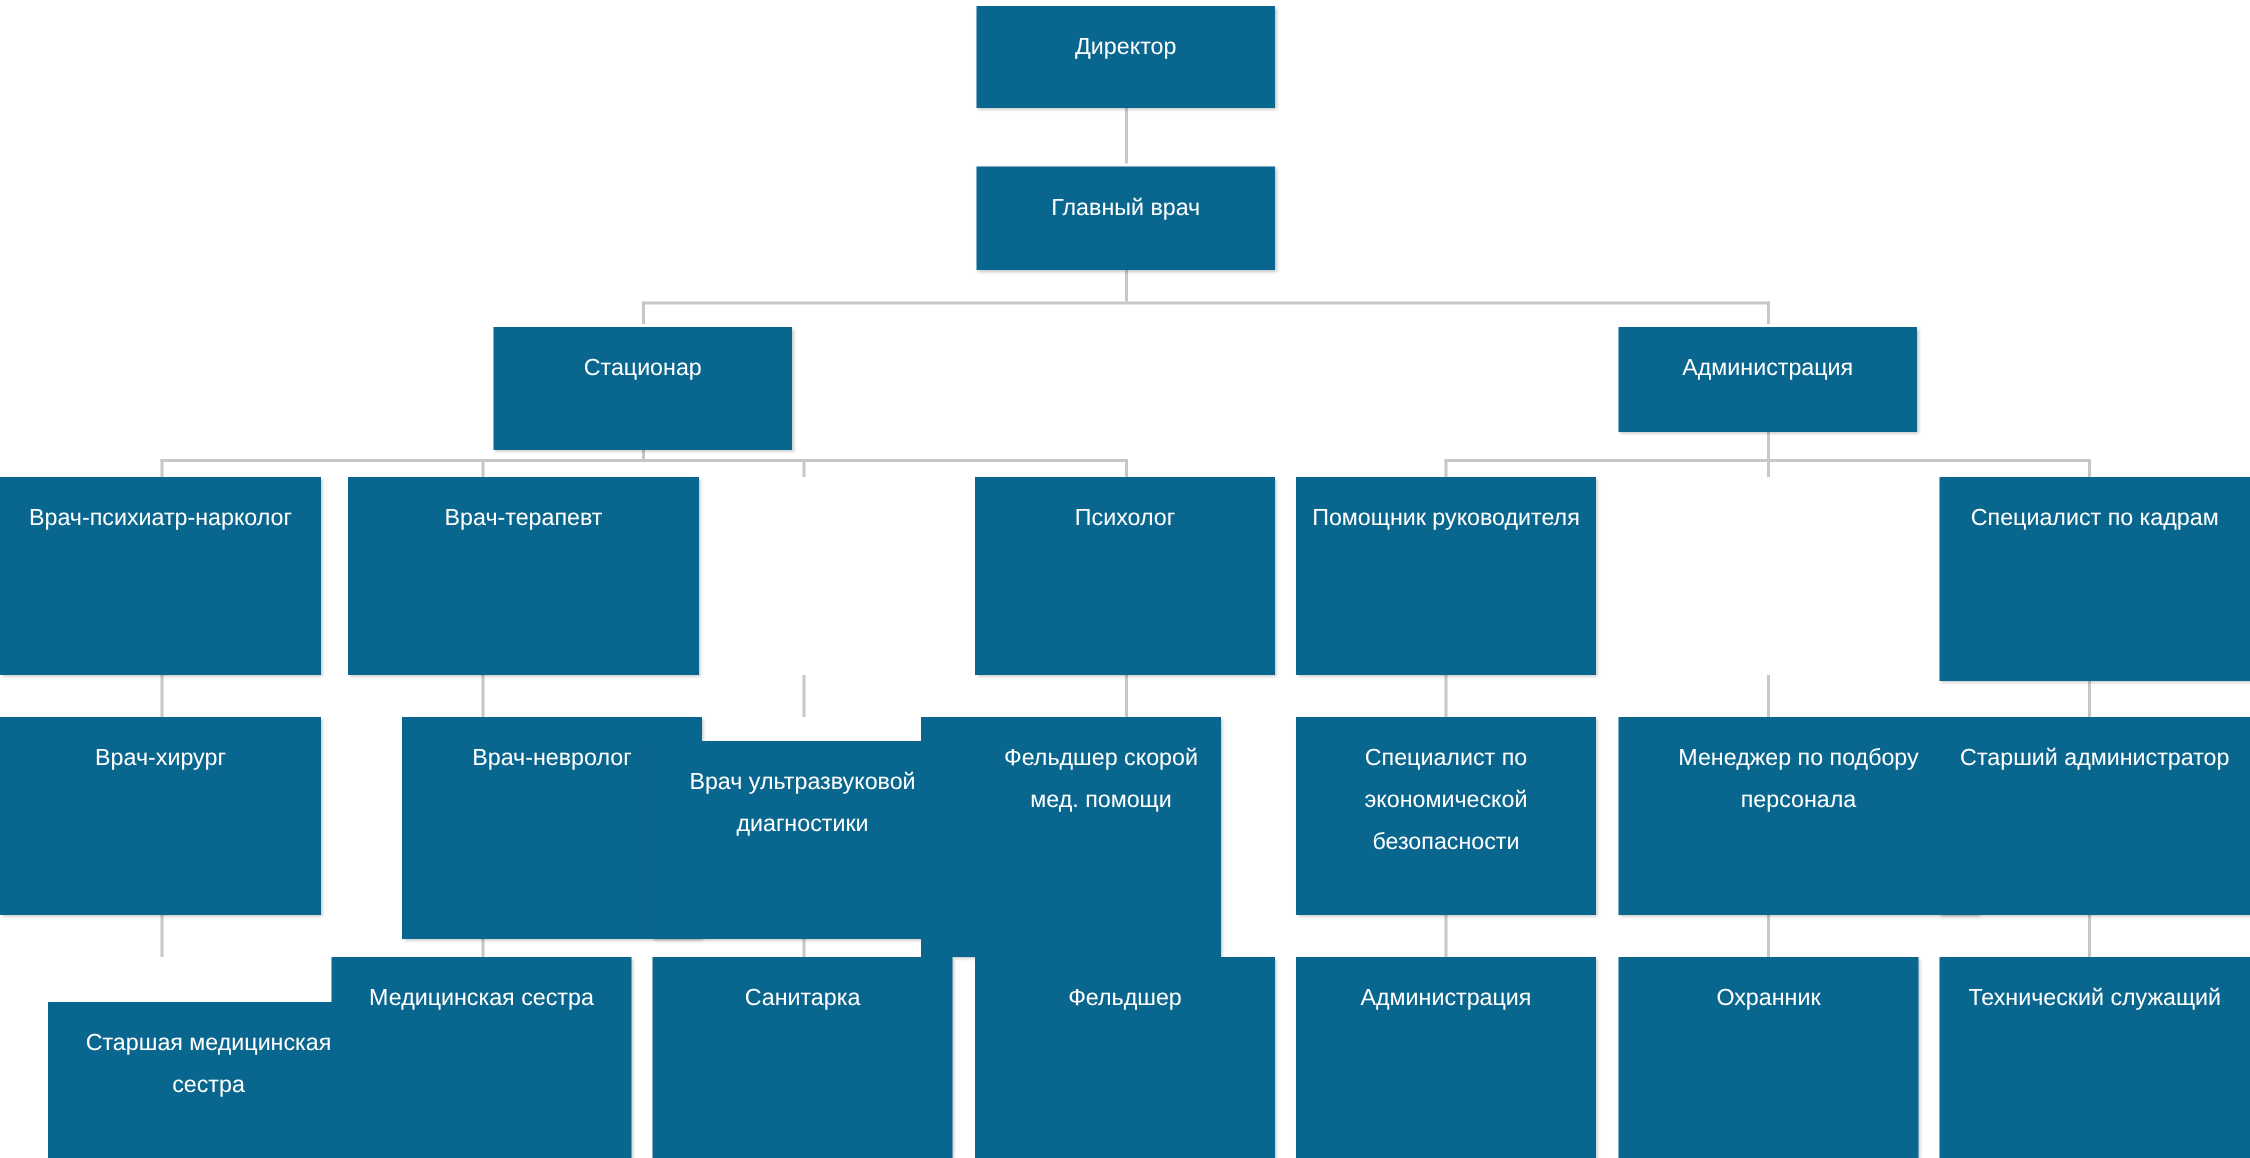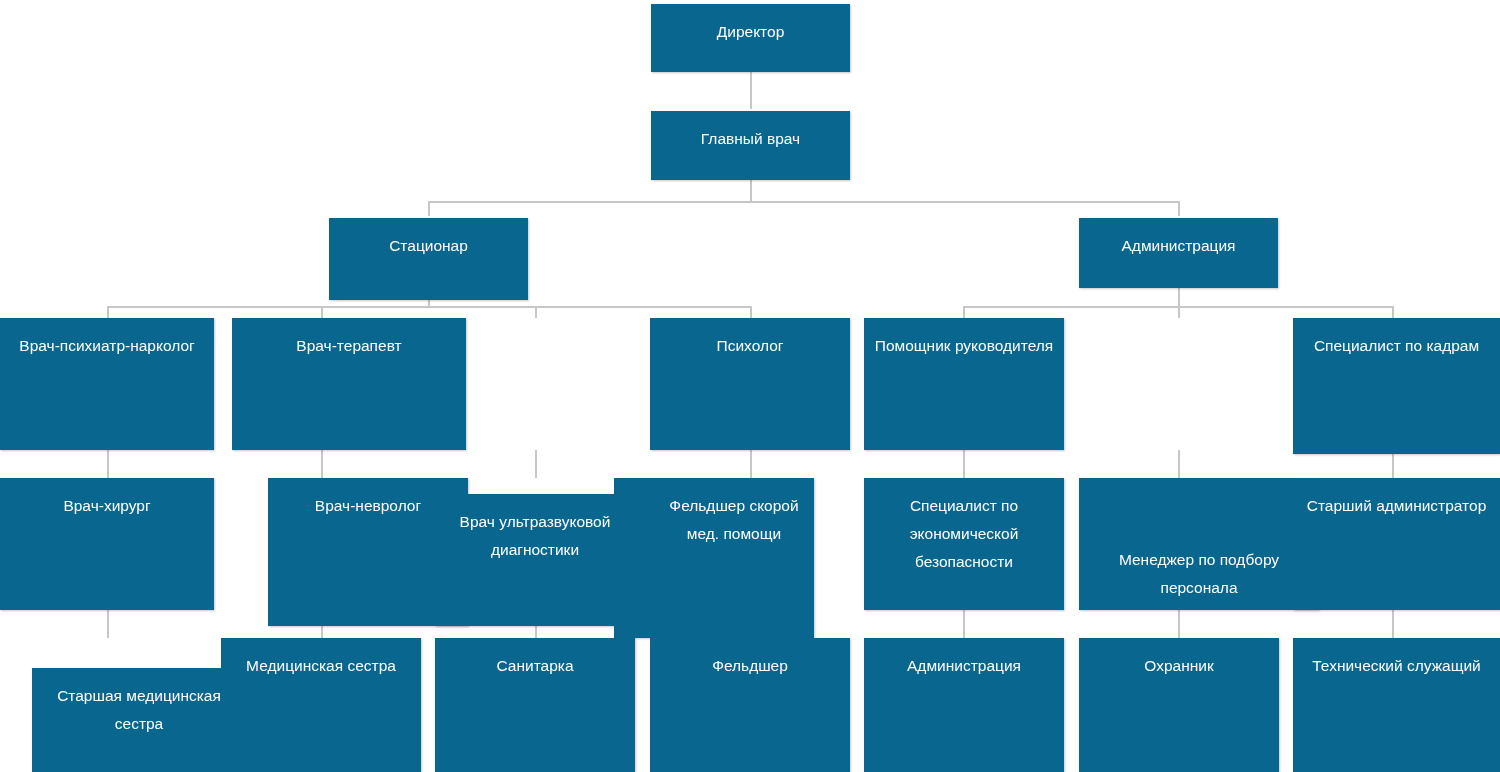--- a/index.html
+++ b/index.html
@@ -133,21 +133,21 @@
   </div>
   <div class="node" style="left:435px; top:494px; width:200px; height:132px;">
     <span class="label">Врач ультразвуковой диагностики</span>
   </div>
   <div class="node" style="left:614px; top:478px; width:200px; height:160px;padding-left:48px;">
     <span class="label">Фельдшер скорой мед. помощи</span>
   </div>
   <div class="node" style="left:864px; top:478px; width:200px; height:132px;">
     <span class="label">Специалист по экономической безопасности</span>
   </div>
-  <div class="node" style="left:1079px; top:478px; width:240px; height:132px;align-items:flex-end;">
+  <div class="node" style="left:1079px; top:478px; width:240px; height:132px;">
     <span class="label">Менеджер по подбору персонала</span>
   </div>
   <div class="node" style="left:1293px; top:478px; width:207px; height:132px;">
     <span class="label">Старший администратор</span>
   </div>
 
   <div class="node" style="left:0px; top:668px; width:214px; height:164px;margin-left:32px;">
     <span class="label">Старшая медицинская сестра</span>
   </div>
   <div class="node" style="left:221px; top:638px; width:200px; height:134px;">

